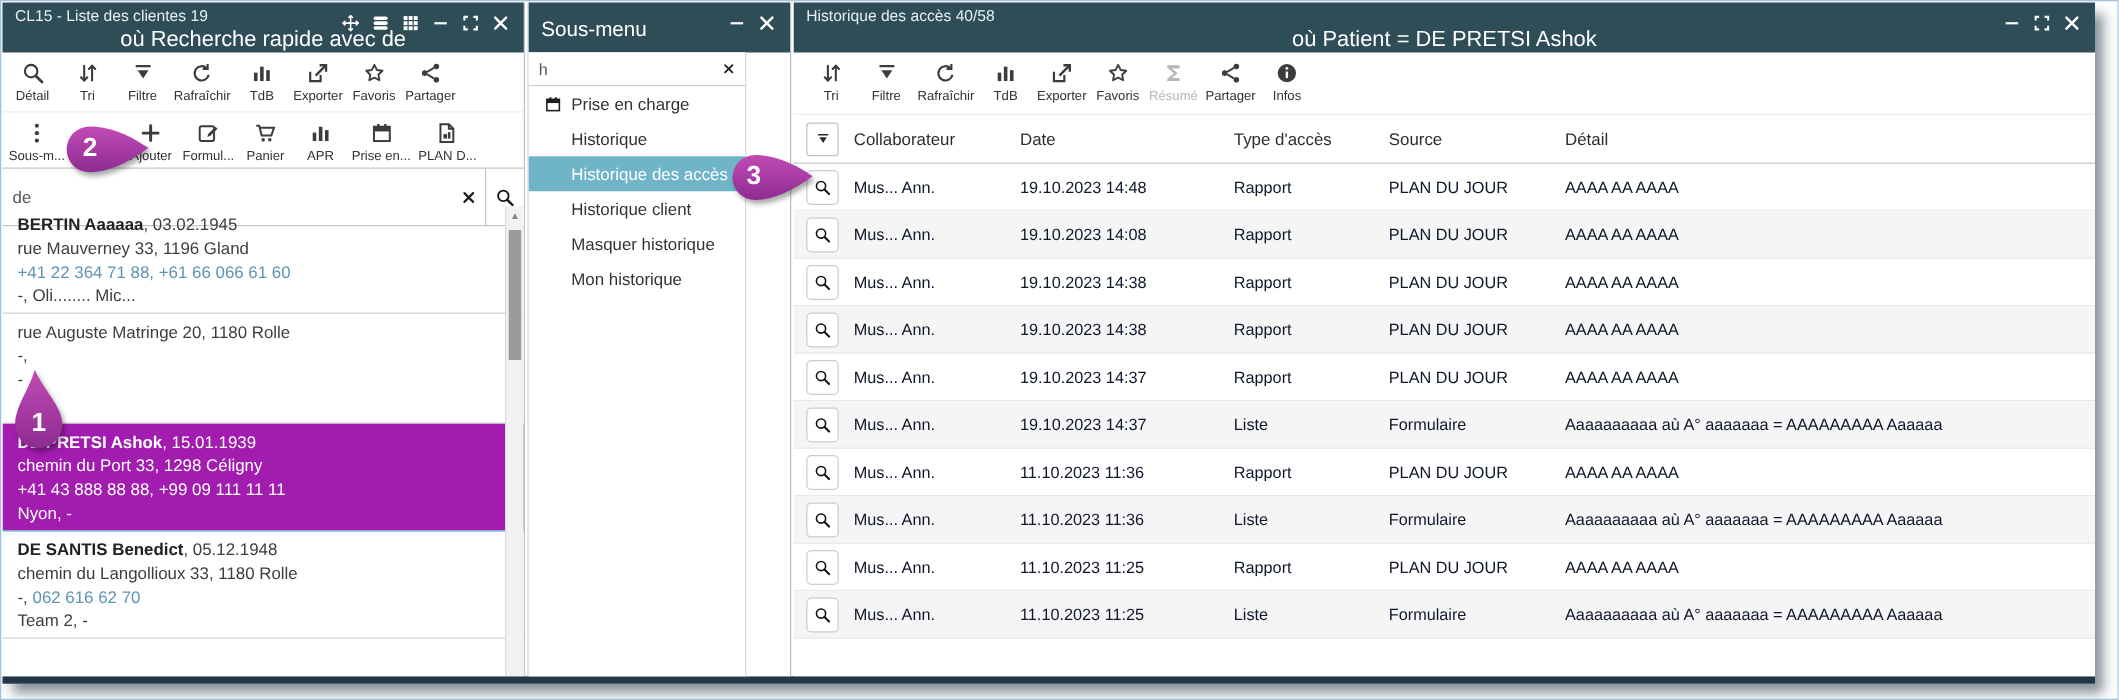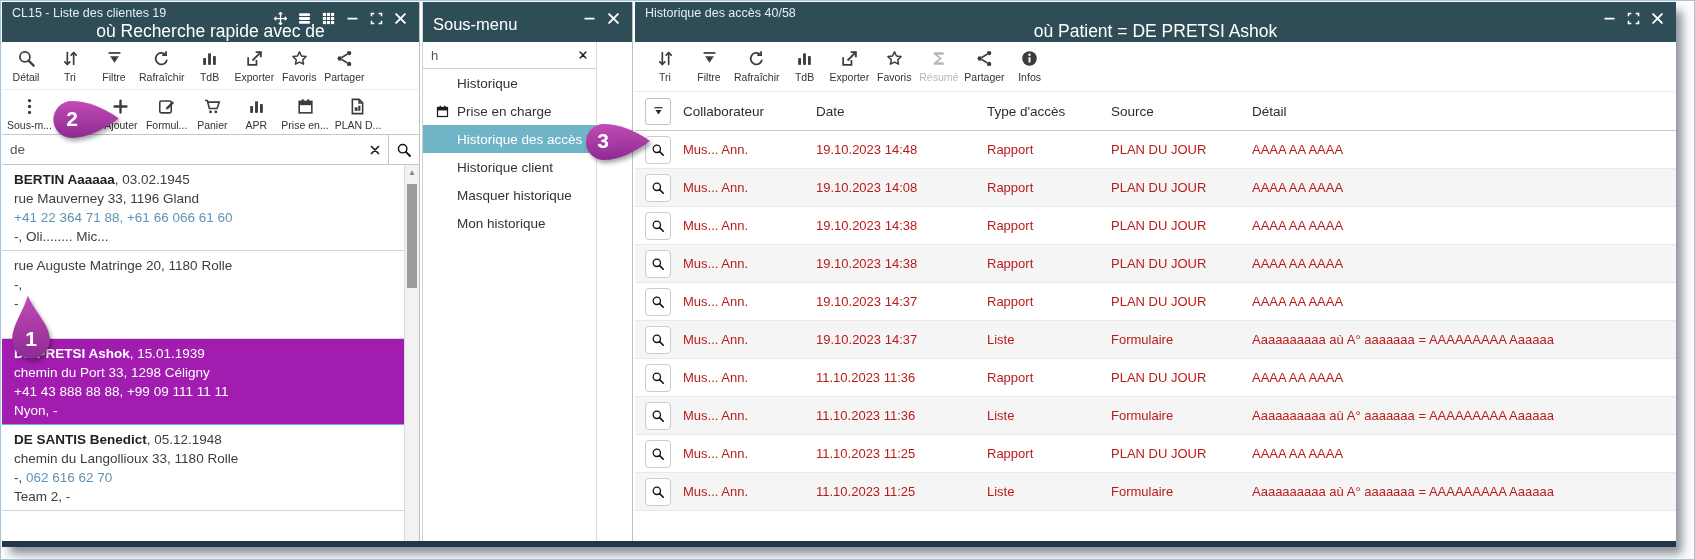--- a/index.html
+++ b/index.html
@@ -27,21 +27,21 @@
   #lt2{top:88px;height:44px;}
   #rt{top:40px;height:50px;border-bottom:1px solid #ededed;padding-left:8px;}
   .tbtn{display:flex;flex-direction:column;align-items:center;gap:3px;min-width:44px;padding:2px 3px;
         background:none;border:none;color:#3c3c3c;cursor:pointer;font-family:inherit;}
   .tbtn .icn{width:19px;height:19px;}
   .tbtn .tlabel{font-size:10.5px;line-height:12px;color:#333;white-space:nowrap;}
   .tbtn.disabled{color:#b7b7b7;}
   .tbtn.disabled .tlabel{color:#b7b7b7;}
   
   .searchrow{display:flex;align-items:center;background:#fff;}
-  #lsearch{position:absolute;top:132px;left:0;right:0;height:31px;border-top:1px solid #c6c6c6;border-bottom:1px solid #c6c6c6;}
+  #lsearch{position:absolute;top:132px;left:0;right:0;height:47px;border-top:1px solid #c6c6c6;border-bottom:1px solid #c6c6c6;}
   .sinput{flex:1;border:none;outline:none;background:transparent;font-size:13.5px;color:#555;
           padding:0 8px;font-family:inherit;min-width:0;}
   .clearbtn{width:26px;height:100%;background:none;border:none;color:#1e1e1e;cursor:pointer;
             display:flex;align-items:center;justify-content:center;}
   .clearbtn .icn{width:12px;height:12px;}
   .vsep{width:1px;align-self:stretch;background:#c6c6c6;}
   .sbtn{width:30px;height:100%;background:none;border:none;color:#111;cursor:pointer;
         display:flex;align-items:center;justify-content:center;}
   .sbtn .icn{width:16px;height:16px;}
   
@@ -66,21 +66,21 @@
   .mitem.selected{background:#6fb4c7;color:#fff;}
   
   #thead{position:absolute;top:90px;left:0;right:0;height:39px;border-bottom:1px solid #c9c9c9;
          display:grid;grid-template-columns:38px 133px 171px 124px 141px 1fr;align-items:center;
          padding-left:10px;font-size:13.5px;color:#2d2d2d;background:#fff;}
   .fbtn{width:26px;height:27px;border:1px solid #c2c2c2;border-radius:3px;background:#fff;color:#2b2b2b;
         display:flex;align-items:center;justify-content:center;cursor:pointer;}
   .fbtn .icn{width:13px;height:13px;}
   #tbody{position:absolute;top:129px;left:0;right:0;bottom:0;overflow:hidden;}
   .trow{display:grid;grid-template-columns:38px 133px 171px 124px 141px 1fr;align-items:center;height:38px;
-        padding-left:10px;border-bottom:1px solid #e9e9e9;font-size:13px;color:#b91c1c;}
+        padding-left:10px;border-bottom:1px solid #e9e9e9;font-size:13px;color:#0f172a;}
   .trow:nth-child(even){background:#f5f5f5;}
   .trow .cell{white-space:nowrap;overflow:hidden;}
   .rowbtn{width:26px;height:28px;border:1px solid #cdcdcd;border-radius:4px;background:#fff;color:#111;
           display:flex;align-items:center;justify-content:center;cursor:pointer;}
   .rowbtn .icn{width:14px;height:14px;}
   
   .badge{position:absolute;z-index:60;filter:drop-shadow(2px 3px 2px rgba(0,0,0,.35));}
   .badge svg{width:100%;height:100%;display:block;}
   .badge .num{position:absolute;color:#fff;font-size:21px;font-weight:bold;text-align:center;}
   #badge1{left:8px;top:292px;width:42px;height:66px;}
@@ -369,33 +369,33 @@
           <input class="sinput" value="h" style="">
           <button class="clearbtn">
             <span class="icn">
                 <svg viewBox="0 0 24 24" xmlns="http://www.w3.org/2000/svg">
                   <path d="M5 5l14 14M19 5 5 19" stroke="currentColor" stroke-width="3.4" stroke-linecap="round"></path>
                 </svg>
               </span>
           </button>
         </div>
         <div id="mlist">
-            <div class="mitem noicon">
-              <span>Historique</span>
-            </div>
             <div class="mitem">
               <span class="micon icn">
                 <svg viewBox="0 0 24 24" xmlns="http://www.w3.org/2000/svg">
                   <rect x="4" y="5.5" width="16" height="14.5" fill="none" stroke="currentColor" stroke-width="2"></rect>
                   <rect x="4" y="5.5" width="16" height="4.8" fill="currentColor"></rect>
                   <line x1="8.5" y1="2.8" x2="8.5" y2="7" stroke="currentColor" stroke-width="2.4"></line>
                   <line x1="15.5" y1="2.8" x2="15.5" y2="7" stroke="currentColor" stroke-width="2.4"></line>
                 </svg>
               </span>
               <span>Prise en charge</span>
+            </div>
+            <div class="mitem noicon">
+              <span>Historique</span>
             </div>
             <div class="mitem selected noicon">
               <span>Historique des accès</span>
             </div>
             <div class="mitem noicon">
               <span>Historique client</span>
             </div>
             <div class="mitem noicon">
               <span>Masquer historique</span>
             </div>

